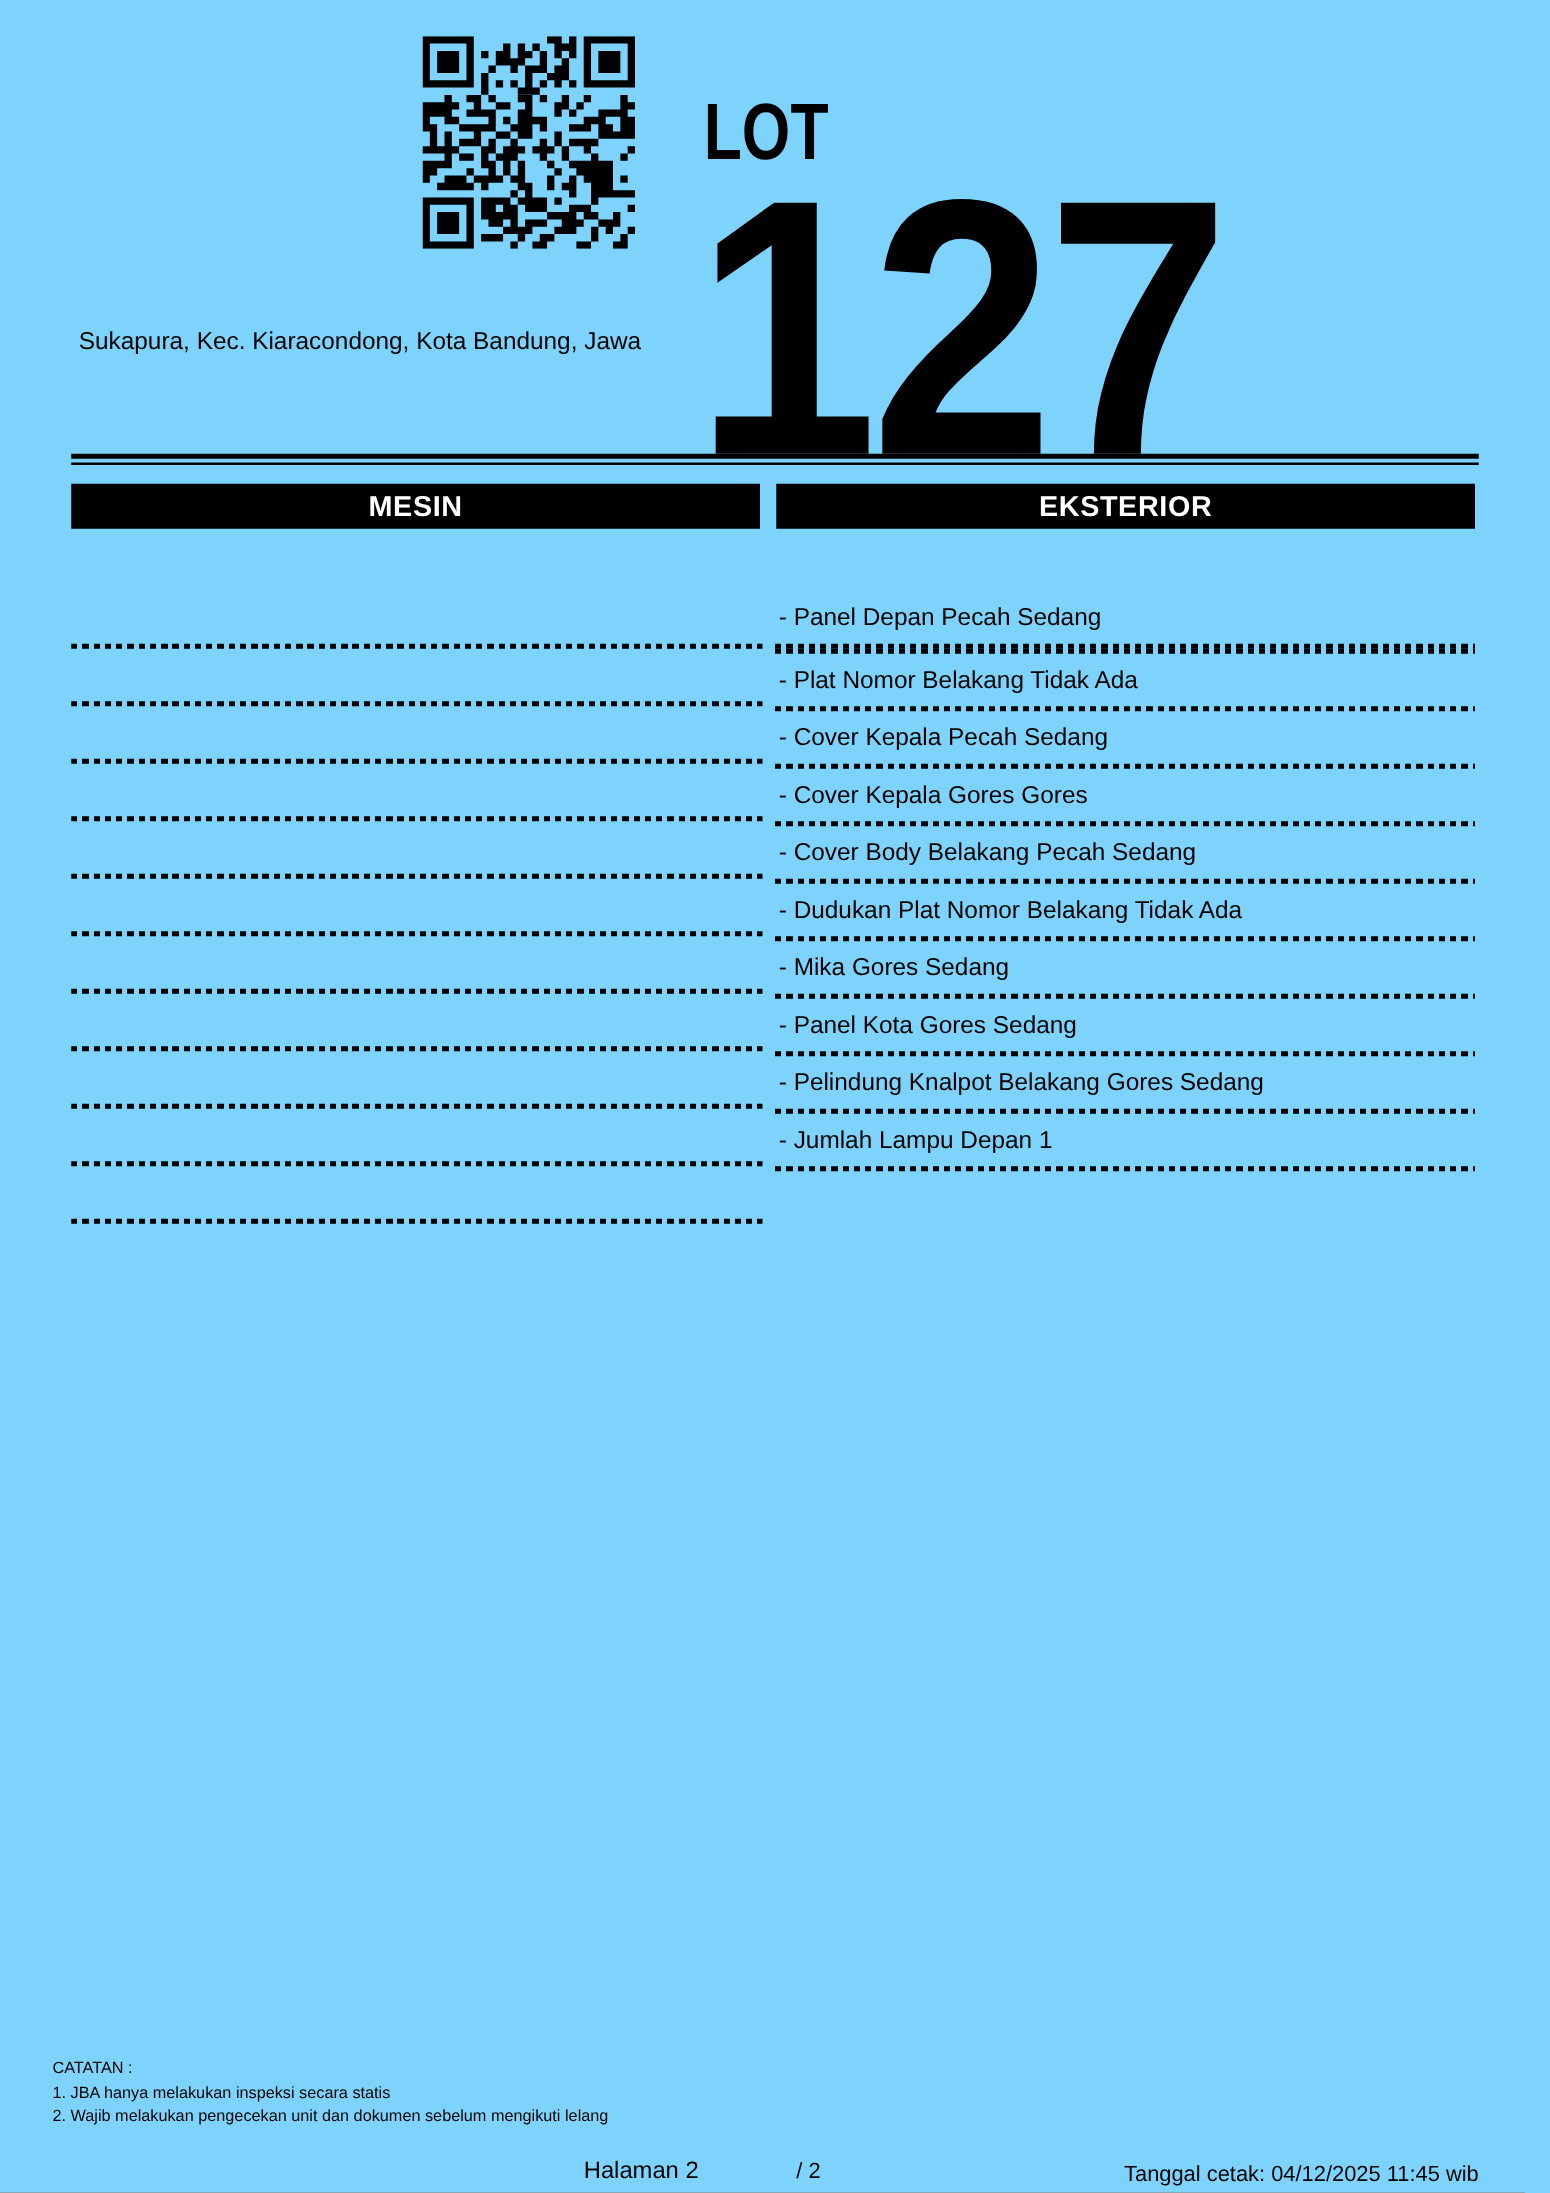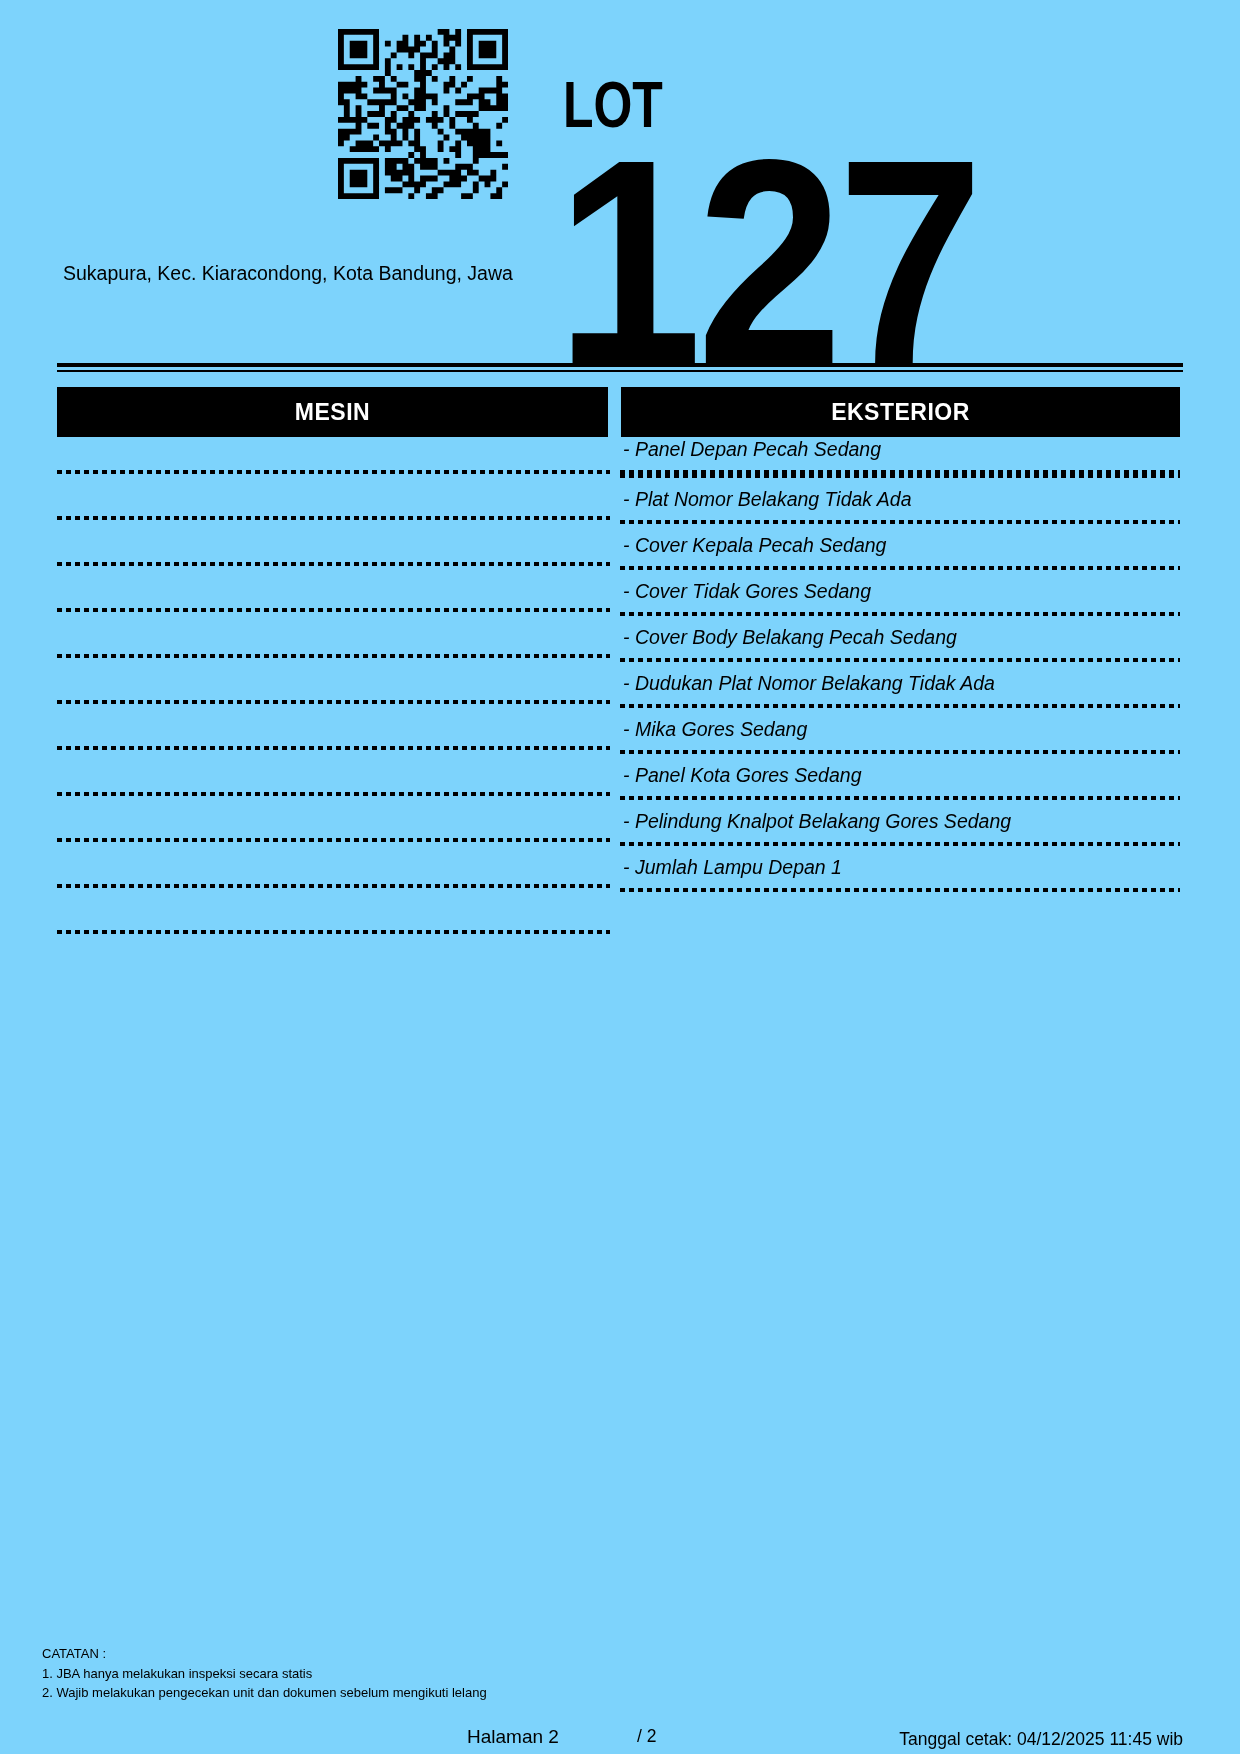--- a/index.html
+++ b/index.html
@@ -17,27 +17,27 @@
     position:absolute;left:556px;top:116px;font-size:292px;font-weight:700;
     line-height:1;letter-spacing:-6px;transform:scaleX(0.90);transform-origin:left top;
     white-space:nowrap;
   }
   .addr{position:absolute;left:63px;top:258px;font-size:19.5px;line-height:30px;white-space:nowrap;}
   .rule{
     position:absolute;left:57px;top:363px;width:1126px;height:9px;
     border-top:4px solid #000;border-bottom:2px solid #000;box-sizing:border-box;
   }
   .hdr{
-    position:absolute;top:387px;height:50px;background:#000;color:#fff;
+    position:absolute;top:387px;height:36px;background:#000;color:#fff;
     display:flex;align-items:center;justify-content:center;
     font-weight:700;font-size:23px;letter-spacing:.5px;
   }
   .hdr-mesin{left:57px;width:551px;}
   .hdr-eks{left:621px;width:559px;}
-  .col{position:absolute;top:406px;font-style:italic;}
+  .col{position:absolute;top:451px;}
   .col-left{left:57px;width:553px;}
   .col-right{left:620px;width:560px;}
   .cell{
     height:42px;display:flex;align-items:center;
     font-size:19.5px;white-space:nowrap;padding-left:3px;box-sizing:border-box;
   }
   .cell.first{height:64px;align-items:flex-end;padding-bottom:9px;}
   .sep{height:4px;background:repeating-linear-gradient(90deg,#000 0 5px,transparent 5px 9px);}
   .notes{position:absolute;left:42px;top:1644px;font-size:13px;line-height:19.5px;}
   .notes .note-item{white-space:nowrap;}
@@ -91,21 +91,21 @@
       <div class="sep"></div>
     </div>
   <div class="col col-right">
       <div class="cell first">- Panel Depan Pecah Sedang</div>
       <div class="sep"></div>
       <div class="sep"></div>
       <div class="cell">- Plat Nomor Belakang Tidak Ada</div>
       <div class="sep"></div>
       <div class="cell">- Cover Kepala Pecah Sedang</div>
       <div class="sep"></div>
-      <div class="cell">- Cover Tidak Gores Sedang</div>
+      <div class="cell">- Cover Kepala Gores Gores</div>
       <div class="sep"></div>
       <div class="cell">- Cover Body Belakang Pecah Sedang</div>
       <div class="sep"></div>
       <div class="cell">- Dudukan Plat Nomor Belakang Tidak Ada</div>
       <div class="sep"></div>
       <div class="cell">- Mika Gores Sedang</div>
       <div class="sep"></div>
       <div class="cell">- Panel Kota Gores Sedang</div>
       <div class="sep"></div>
       <div class="cell">- Pelindung Knalpot Belakang Gores Sedang</div>

